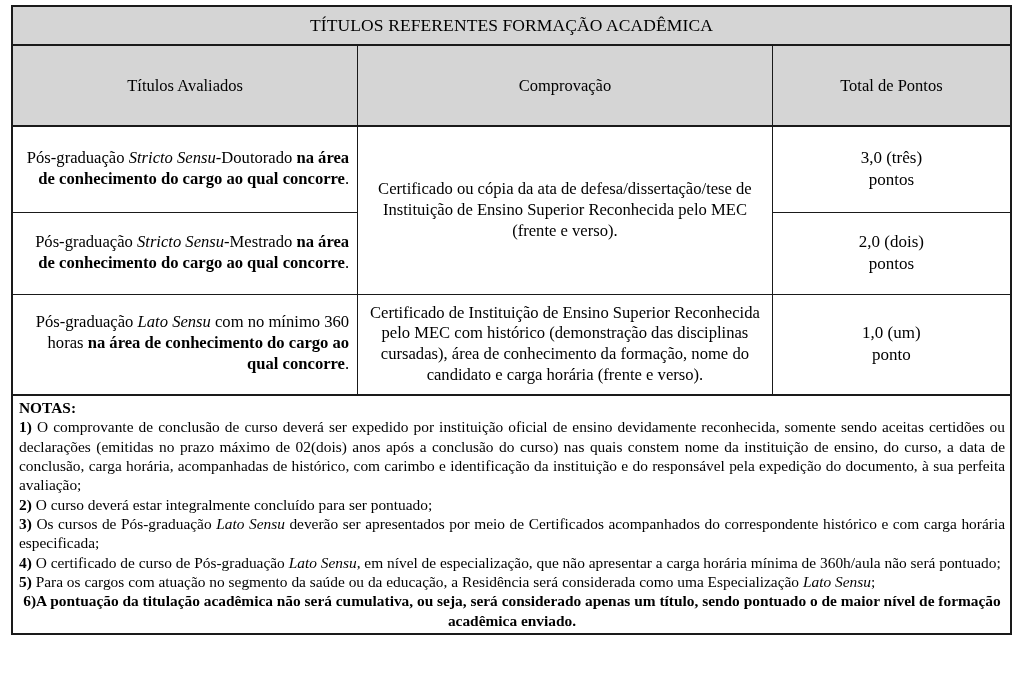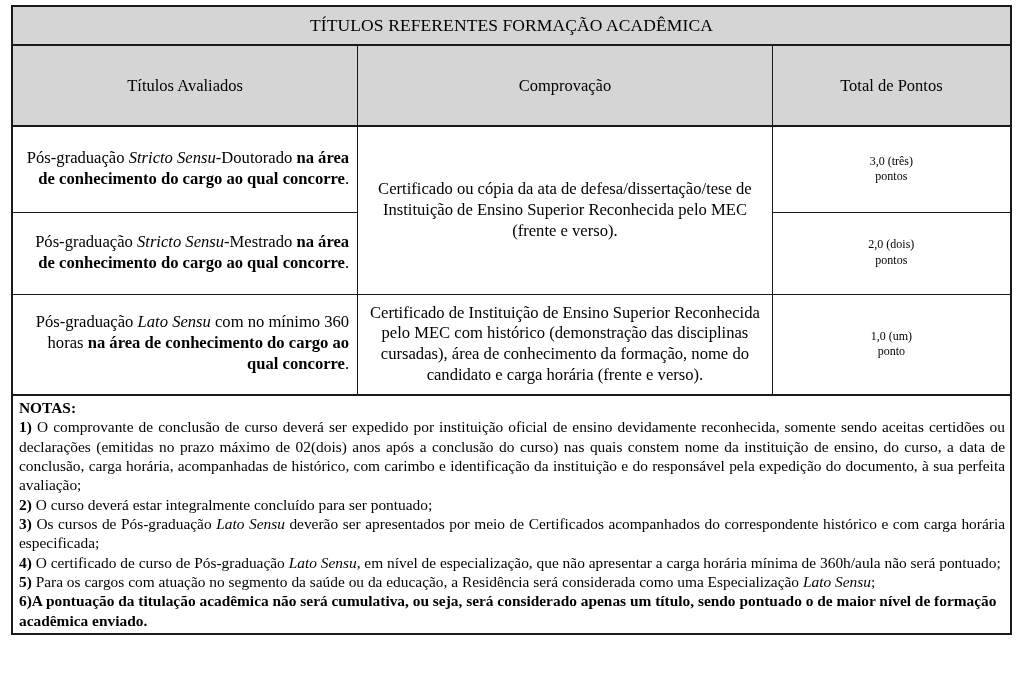--- a/index.html
+++ b/index.html
@@ -79,21 +79,21 @@
   .cell-comprov {
     text-align: center;
     font-size: 16.6px;
     line-height: 1.26;
     padding: 8px 10px !important;
     margin-top: 23px;
   }
   .cell-pontos {
     text-align: center;
     font-weight: bold;
-    font-size: 12px;
+    font-size: 17px;
     line-height: 1.3;
     padding: 8px 6px !important;
   }
 
   .r1 { height: 86px; }
   .r2 { height: 82px; }
   .r3 { height: 83px; }
 
   b, strong { font-weight: bold; }
   i, em { font-style: italic; }
@@ -114,21 +114,21 @@
     font-weight: bold;
     text-align: left;
   }
   .notes p {
     margin: 0;
   }
   .notes p.nowrapjust {
     text-align: justify;
   }
   .notes p:last-child {
-    text-align: left;
+    text-align: center;
   }
   .num { font-weight: bold; }
   .allbold { font-weight: bold; }
 </style>
 </head>
 <body>
 
 <div class="page">
 
   <table class="titulos">

